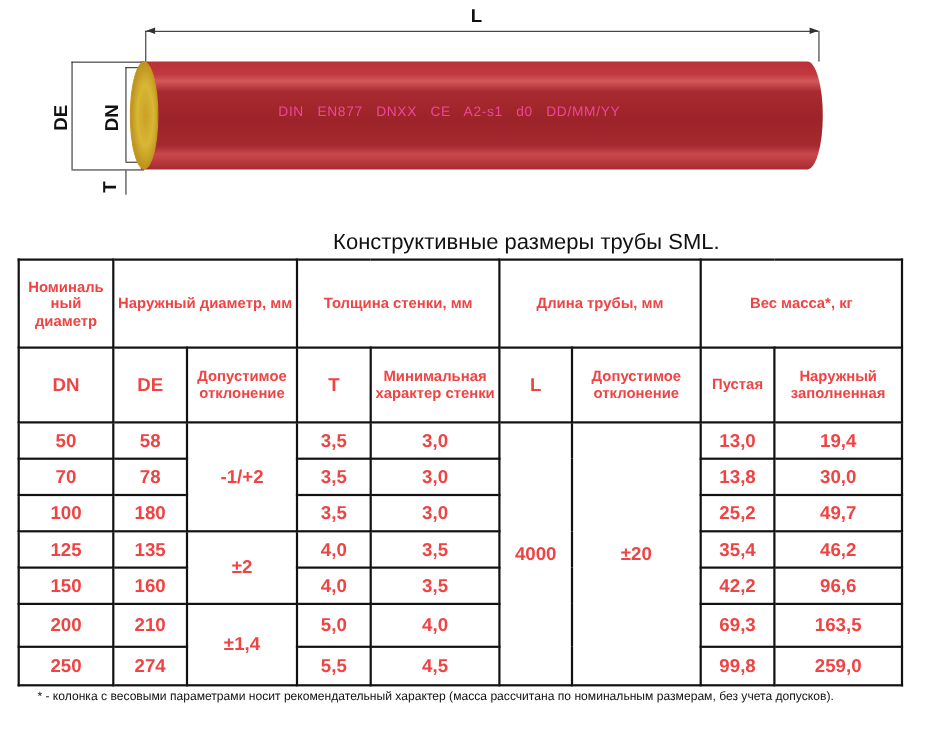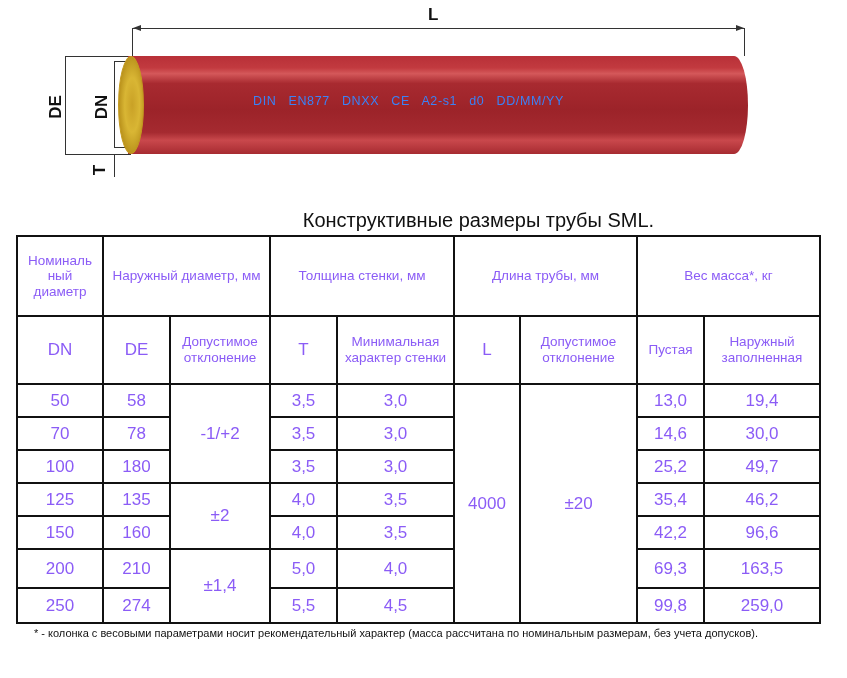--- a/index.html
+++ b/index.html
@@ -12,33 +12,33 @@
     border-radius: 0 14px 14px 0 / 0 49px 49px 0;
   }
   .pipe-end {
     position: absolute; left: 118px; top: 56px; width: 26px; height: 98px;
     background: radial-gradient(ellipse at 55% 50%, #c9a126 0%, #d9b634 40%, #b78f1a 75%, #8c6d10 100%);
     border-radius: 50%;
     border: 1px solid #c49a20;
     box-sizing: border-box;
   }
   .pipe-marking {
-    position: absolute; left: 253px; top: 94px; font-size: 12.5px; letter-spacing: 0.6px; color: #3b82f6; white-space: pre;
+    position: absolute; left: 253px; top: 94px; font-size: 12.5px; letter-spacing: 0.6px; color: #ec4899; white-space: pre;
   }
   .dim-line { position: absolute; background: #333; }
   .dim-label { position: absolute; font-weight: bold; font-size: 17px; color: #111; }
   .dim-label.vert { transform: rotate(-90deg); transform-origin: center; }
   .arrow { position: absolute; width: 0; height: 0; }
 
   .title {
     position: absolute; left: 0; width: 957px; top: 209px; text-align: center; font-size: 20px; color: #111;
   }
 
   table.spec {
-    position: absolute; left: 16px; top: 235px; border-collapse: collapse; font-size: 13.5px; color: #8b5cf6;
+    position: absolute; left: 16px; top: 235px; border-collapse: collapse; font-size: 13.5px; color: #ef4444; font-weight: bold;
   }
   table.spec td {
     border: 2px solid #111; text-align: center; vertical-align: middle; padding: 0 2px; line-height: 1.15;
   }
   table.spec td.num { font-size: 17px; }
   .h1 td { height: 78px; }
   .h2 td { height: 66px; }
   .r td { height: 31px; }
 
   .footnote {
@@ -117,21 +117,21 @@
     <td class="num" rowspan="7">4000</td>
     <td class="num" rowspan="7">±20</td>
     <td class="num">13,0</td>
     <td class="num">19,4</td>
   </tr>
   <tr class="r">
     <td class="num">70</td>
     <td class="num">78</td>
     <td class="num">3,5</td>
     <td class="num">3,0</td>
-    <td class="num">14,6</td>
+    <td class="num">13,8</td>
     <td class="num">30,0</td>
   </tr>
   <tr class="r">
     <td class="num">100</td>
     <td class="num">180</td>
     <td class="num">3,5</td>
     <td class="num">3,0</td>
     <td class="num">25,2</td>
     <td class="num">49,7</td>
   </tr>

